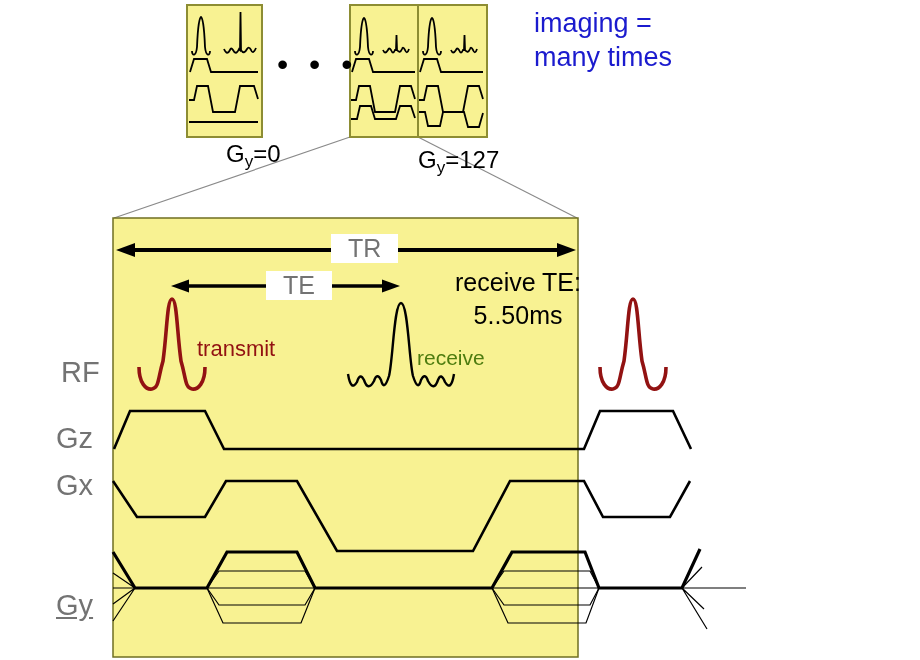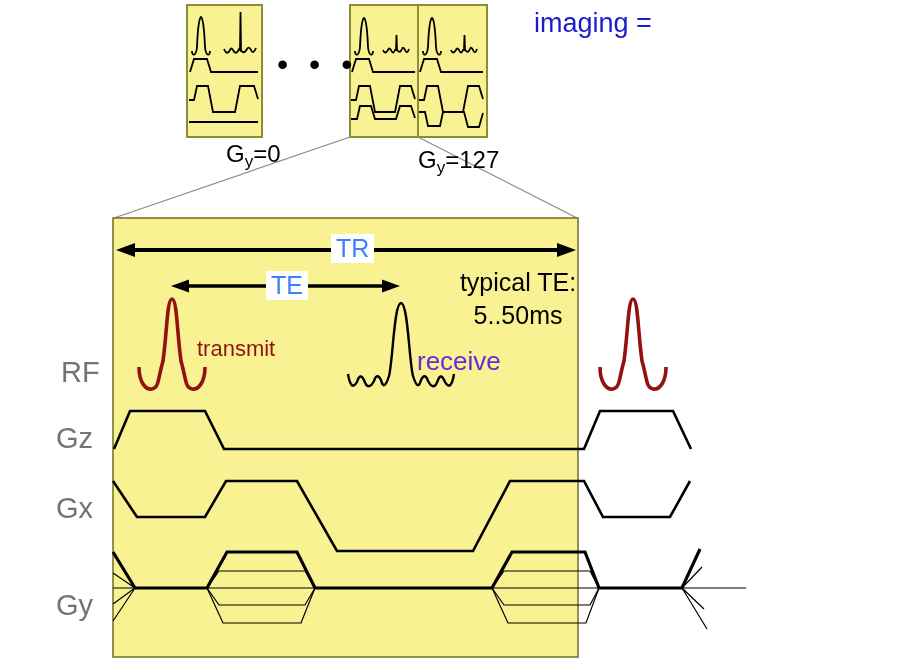--- a/index.html
+++ b/index.html
@@ -13,33 +13,33 @@
     left:534px;top:6px;font-size:27px;line-height:34px;color:#1b1bce;
   }
   .thumb-label{font-size:24px;color:#000;white-space:nowrap;}
   .thumb-label .sub{font-size:17px;vertical-align:-5px;}
   .gy0{left:193px;top:140px;margin-left:33px;}
   .gy127{left:418px;top:146px;}
   .dots{left:277px;top:46px;font-size:32px;letter-spacing:6px;color:#000;}
   .rowlbl{font-size:29px;color:#737373;}
   .lbl-rf{left:61px;top:356px;}
   .lbl-gz{left:56px;top:422px;}
-  .lbl-gx{left:56px;top:492px;text-align:right;}
-  .lbl-gy{left:56px;top:589px;}
+  .lbl-gx{left:56px;top:469px;text-align:right;}
+  .lbl-gy{left:56px;top:589px;text-decoration:underline;}
   .arrow-tag{
-    font-size:25px;color:#3b82f6;background:#ffffff;padding:0 5px;line-height:29px;
+    font-size:25px;color:#737373;background:#ffffff;padding:0 17px;line-height:29px;
   }
   .tr-tag{left:331px;top:234px;}
   .te-tag{left:266px;top:271px;}
   .typical{
     left:428px;top:266px;width:180px;text-align:center;
     font-size:25px;line-height:33px;color:#000;
   }
   .transmit{left:197px;top:336px;font-size:22px;color:#921212;}
-  .receive{left:417px;top:346px;font-size:26px;color:#6d28d9;}
+  .receive{left:417px;top:346px;font-size:21px;color:#4d7c0f;}
 </style>
 </head>
 <body>
 
 <div class="stage">
 
   <svg class="abs" style="left:0;top:0;" width="920" height="660" viewBox="0 0 920 660">
 
     <line x1="350" y1="137" x2="114" y2="218" stroke="#8a8a8a" stroke-width="1.2"></line>
     <line x1="418" y1="137" x2="577" y2="218" stroke="#8a8a8a" stroke-width="1.2"></line>
@@ -107,32 +107,33 @@
     </g>
 
     <path d="M139,367 C139,383 146,390 152,389 C159,388 158,378 163,361 C167,333 167,299 172,299 C177,299 177,333 181,361 C186,378 185,388 192,389 C198,390 205,383 205,367" fill="none" stroke="#921212" stroke-width="3.6"></path>
     <path d="M139,367 C139,383 146,390 152,389 C159,388 158,378 163,361 C167,333 167,299 172,299 C177,299 177,333 181,361 C186,378 185,388 192,389 C198,390 205,383 205,367" transform="translate(461,0)" fill="none" stroke="#921212" stroke-width="3.6"></path>
 
     <path d="M348,374 Q351,392 357,382 Q360,372 364,380 Q368,392 374,381 Q377,372 381,380 Q384,392 389,376 C393,360 394,303 401,303 C408,303 409,360 413,376 Q418,392 421,380 Q425,372 428,381 Q434,392 438,380 Q441,372 445,382 Q451,392 454,374" fill="none" stroke="#000" stroke-width="2.4"></path>
   </svg>
 
   <div class="abs caption">
     <div>imaging =</div>
+    <div>many times</div>
   </div>
 
   <div class="abs dots">• • •</div>
 
   <div class="abs thumb-label gy0"><span>G</span><span class="sub">y</span><span>=0</span></div>
   <div class="abs thumb-label gy127"><span>G</span><span class="sub">y</span><span>=127</span></div>
 
   <div class="abs arrow-tag tr-tag">TR</div>
   <div class="abs arrow-tag te-tag">TE</div>
 
   <div class="abs typical">
-    <div>typical TE:</div>
+    <div>receive TE:</div>
     <div>5..50ms</div>
   </div>
 
   <div class="abs transmit">transmit</div>
   <div class="abs receive">receive</div>
 
   <div class="abs rowlbl lbl-rf">RF</div>
   <div class="abs rowlbl lbl-gz">Gz</div>
   <div class="abs rowlbl lbl-gx">Gx</div>
   <div class="abs rowlbl lbl-gy">Gy</div>

